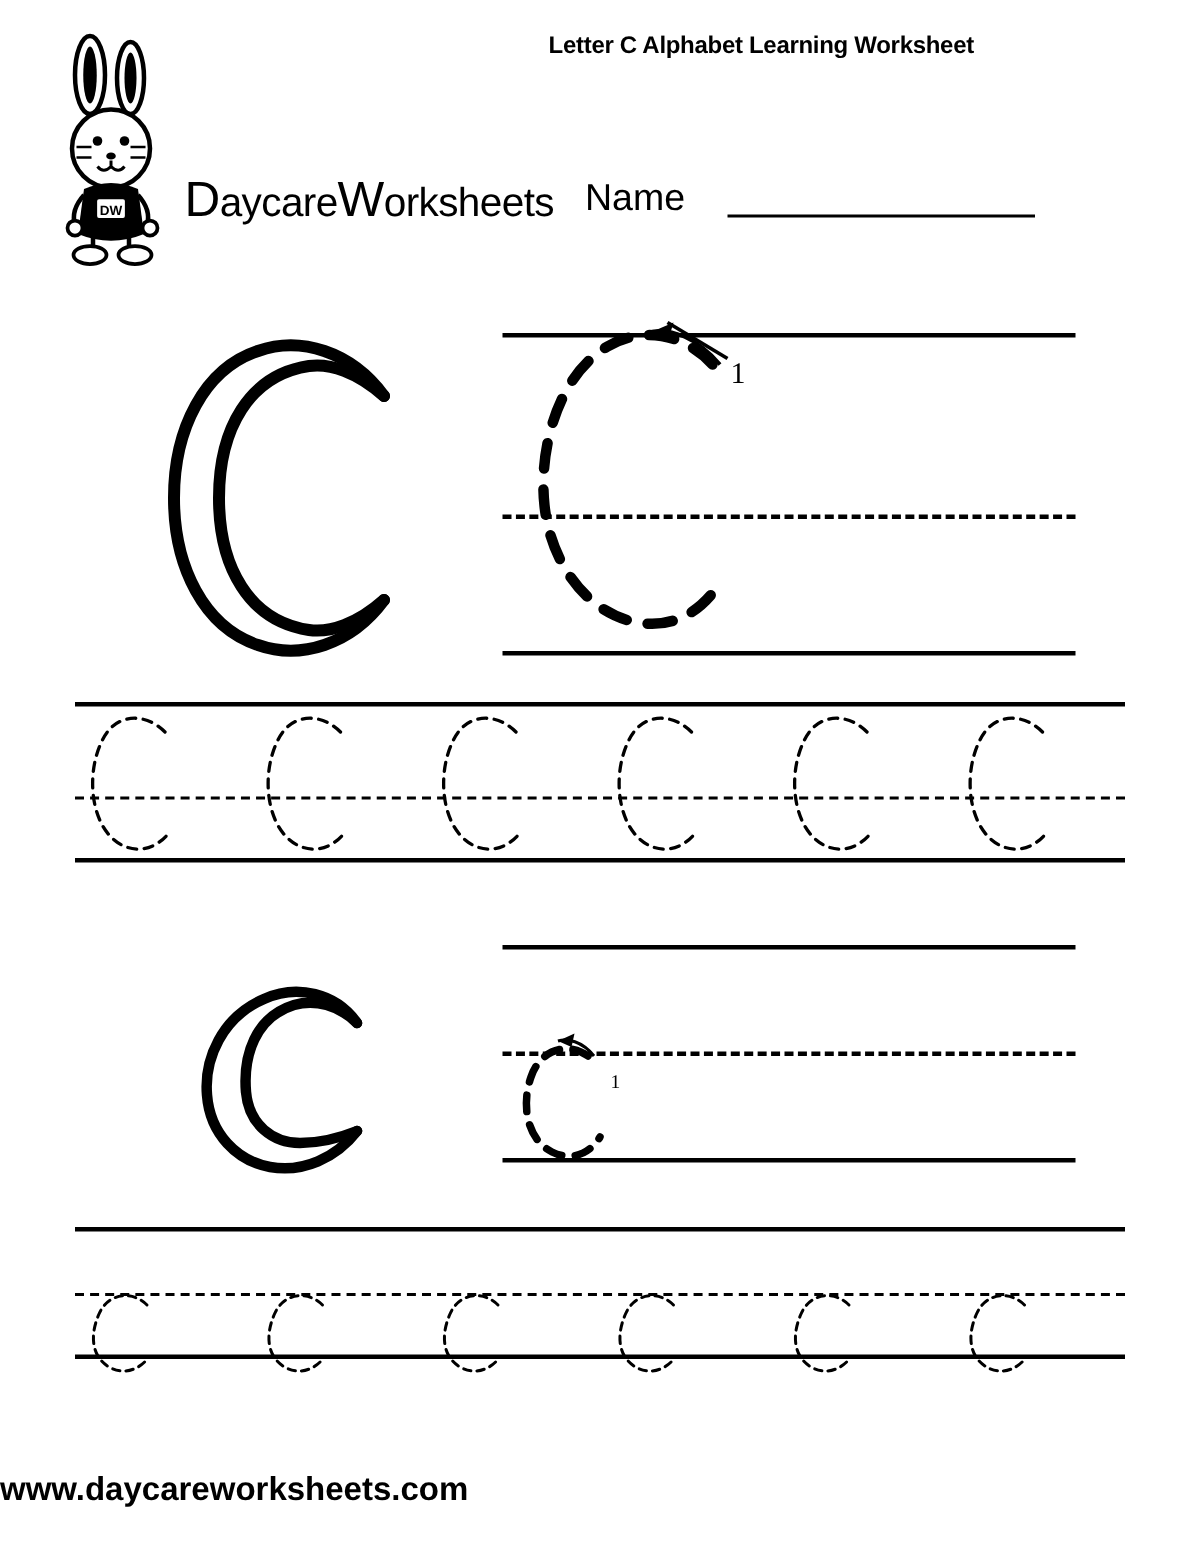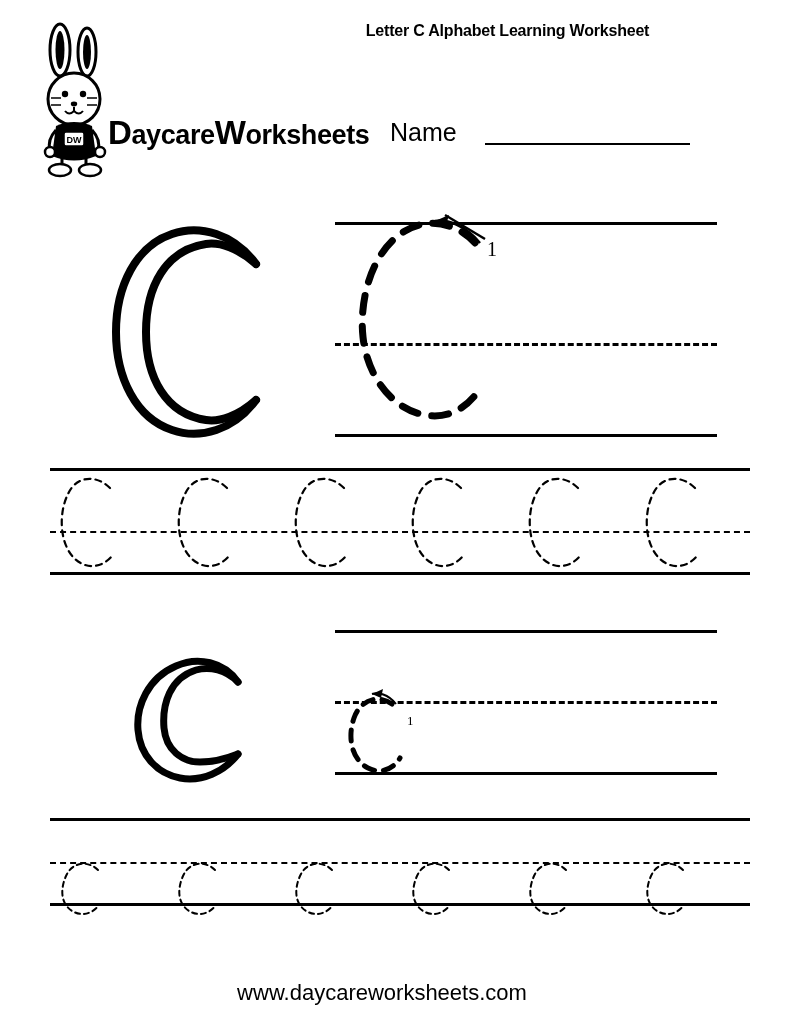--- a/index.html
+++ b/index.html
@@ -26,24 +26,24 @@
   }
   .bunny {
     position: absolute;
     left: 8px;
     top: 4px;
     width: 86px;
     height: 160px;
   }
   .brand {
     position: absolute;
-    left: 82px;
+    left: 97px;
     top: 96px;
     font-size: 27px;
-    font-weight: bold;
+    font-weight: normal;
     letter-spacing: -0.4px;
     white-space: nowrap;
   }
   .brand .cap {
     font-size: 33px;
   }
 
   .worksheet-title {
     position: absolute;
     left: 235px;
@@ -103,23 +103,23 @@
   .stroke-num.small {
     font-size: 13px;
   }
 
   
   .footer {
     position: absolute;
     left: 0;
     top: 980px;
     width: 764px;
-    text-align: center;
+    text-align: left;
     font-size: 22px;
-    font-weight: normal;
+    font-weight: bold;
   }
 </style>
 </head>
 <body>
 
 <div class="logo-block">
   <svg class="bunny" viewBox="0 0 86 160">
 
     <ellipse cx="26" cy="28" rx="10" ry="26" fill="#ffffff" stroke="#000" stroke-width="3"></ellipse>
     <ellipse cx="26" cy="28" rx="4.5" ry="19" fill="#000"></ellipse>

